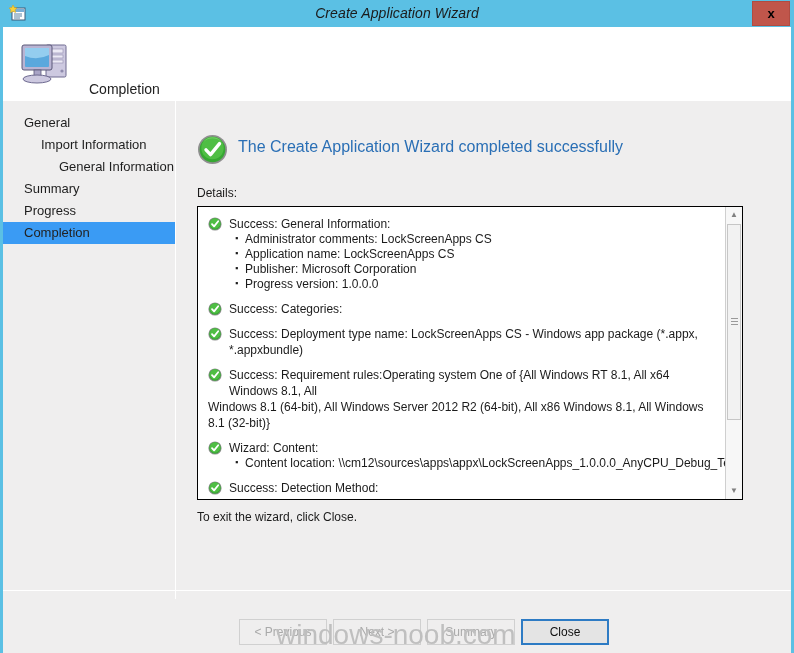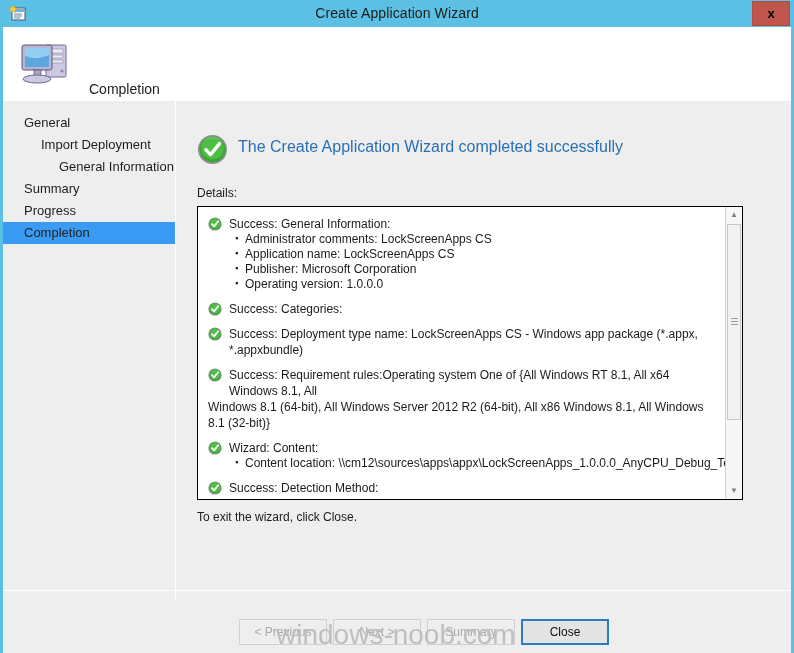--- a/index.html
+++ b/index.html
@@ -32,20 +32,21 @@
   .titlebar-text {
     position: absolute;
     left: 0; top: 0;
     width: 794px;
     height: 27px;
     line-height: 27px;
     text-align: center;
     font-size: 14px;
     color: #1b1b1b;
     letter-spacing: 0.1px;
+    font-style: italic;
   }
   .titlebar-icon {
     position: absolute;
     left: 9px; top: 5px;
     width: 18px; height: 17px;
   }
   .close-button {
     position: absolute;
     right: 4px; top: 1px;
     width: 38px;
@@ -414,21 +415,21 @@
     </span>
     <div class="header-title">Completion</div>
   </div>
 
   <div class="body-area">
 
     <div class="sidebar">
       <div style="height:11px"></div>
       <div id="nav-list">
           <div class="nav-item lvl0">General</div>
-          <div class="nav-item lvl1">Import Deployment</div>
+          <div class="nav-item lvl1">Import Information</div>
           <div class="nav-item lvl2">General Information</div>
           <div class="nav-item lvl0">Summary</div>
           <div class="nav-item lvl0">Progress</div>
           <div class="nav-item lvl0 selected">Completion</div>
         </div>
     </div>
 
     <div class="sidebar-hscroll">
       <div class="hs-arrow left">‹</div>
       <div class="hs-thumb">III</div>
@@ -460,21 +461,21 @@
               <div class="group-head"><span class="mini-check"><svg width="14" height="14" viewBox="0 0 14 14">
                     <circle cx="7" cy="7" r="6.6" fill="#8f8f8f"></circle>
                     <circle cx="7" cy="7" r="5.8" fill="#36a832"></circle>
                     <circle cx="7" cy="6.4" r="5.2" fill="#4fbe44"></circle>
                     <path d="M4 7.1 L6.1 9.4 L10.2 4.2" fill="none" stroke="#ffffff" stroke-width="1.8" stroke-linecap="round" stroke-linejoin="round"></path>
                   </svg></span><span>Success: General Information:</span></div>
               <ul class="bullets">
                 <li>Administrator comments: LockScreenApps CS</li>
                 <li>Application name: LockScreenApps CS</li>
                 <li>Publisher: Microsoft Corporation</li>
-                <li>Operating version: 1.0.0.0</li>
+                <li>Progress version: 1.0.0.0</li>
               </ul>
             </div>
             <div class="group">
               <div class="group-head"><span class="mini-check"><svg width="14" height="14" viewBox="0 0 14 14">
                     <circle cx="7" cy="7" r="6.6" fill="#8f8f8f"></circle>
                     <circle cx="7" cy="7" r="5.8" fill="#36a832"></circle>
                     <circle cx="7" cy="6.4" r="5.2" fill="#4fbe44"></circle>
                     <path d="M4 7.1 L6.1 9.4 L10.2 4.2" fill="none" stroke="#ffffff" stroke-width="1.8" stroke-linecap="round" stroke-linejoin="round"></path>
                   </svg></span><span>Success: Categories:</span></div>
             </div>

